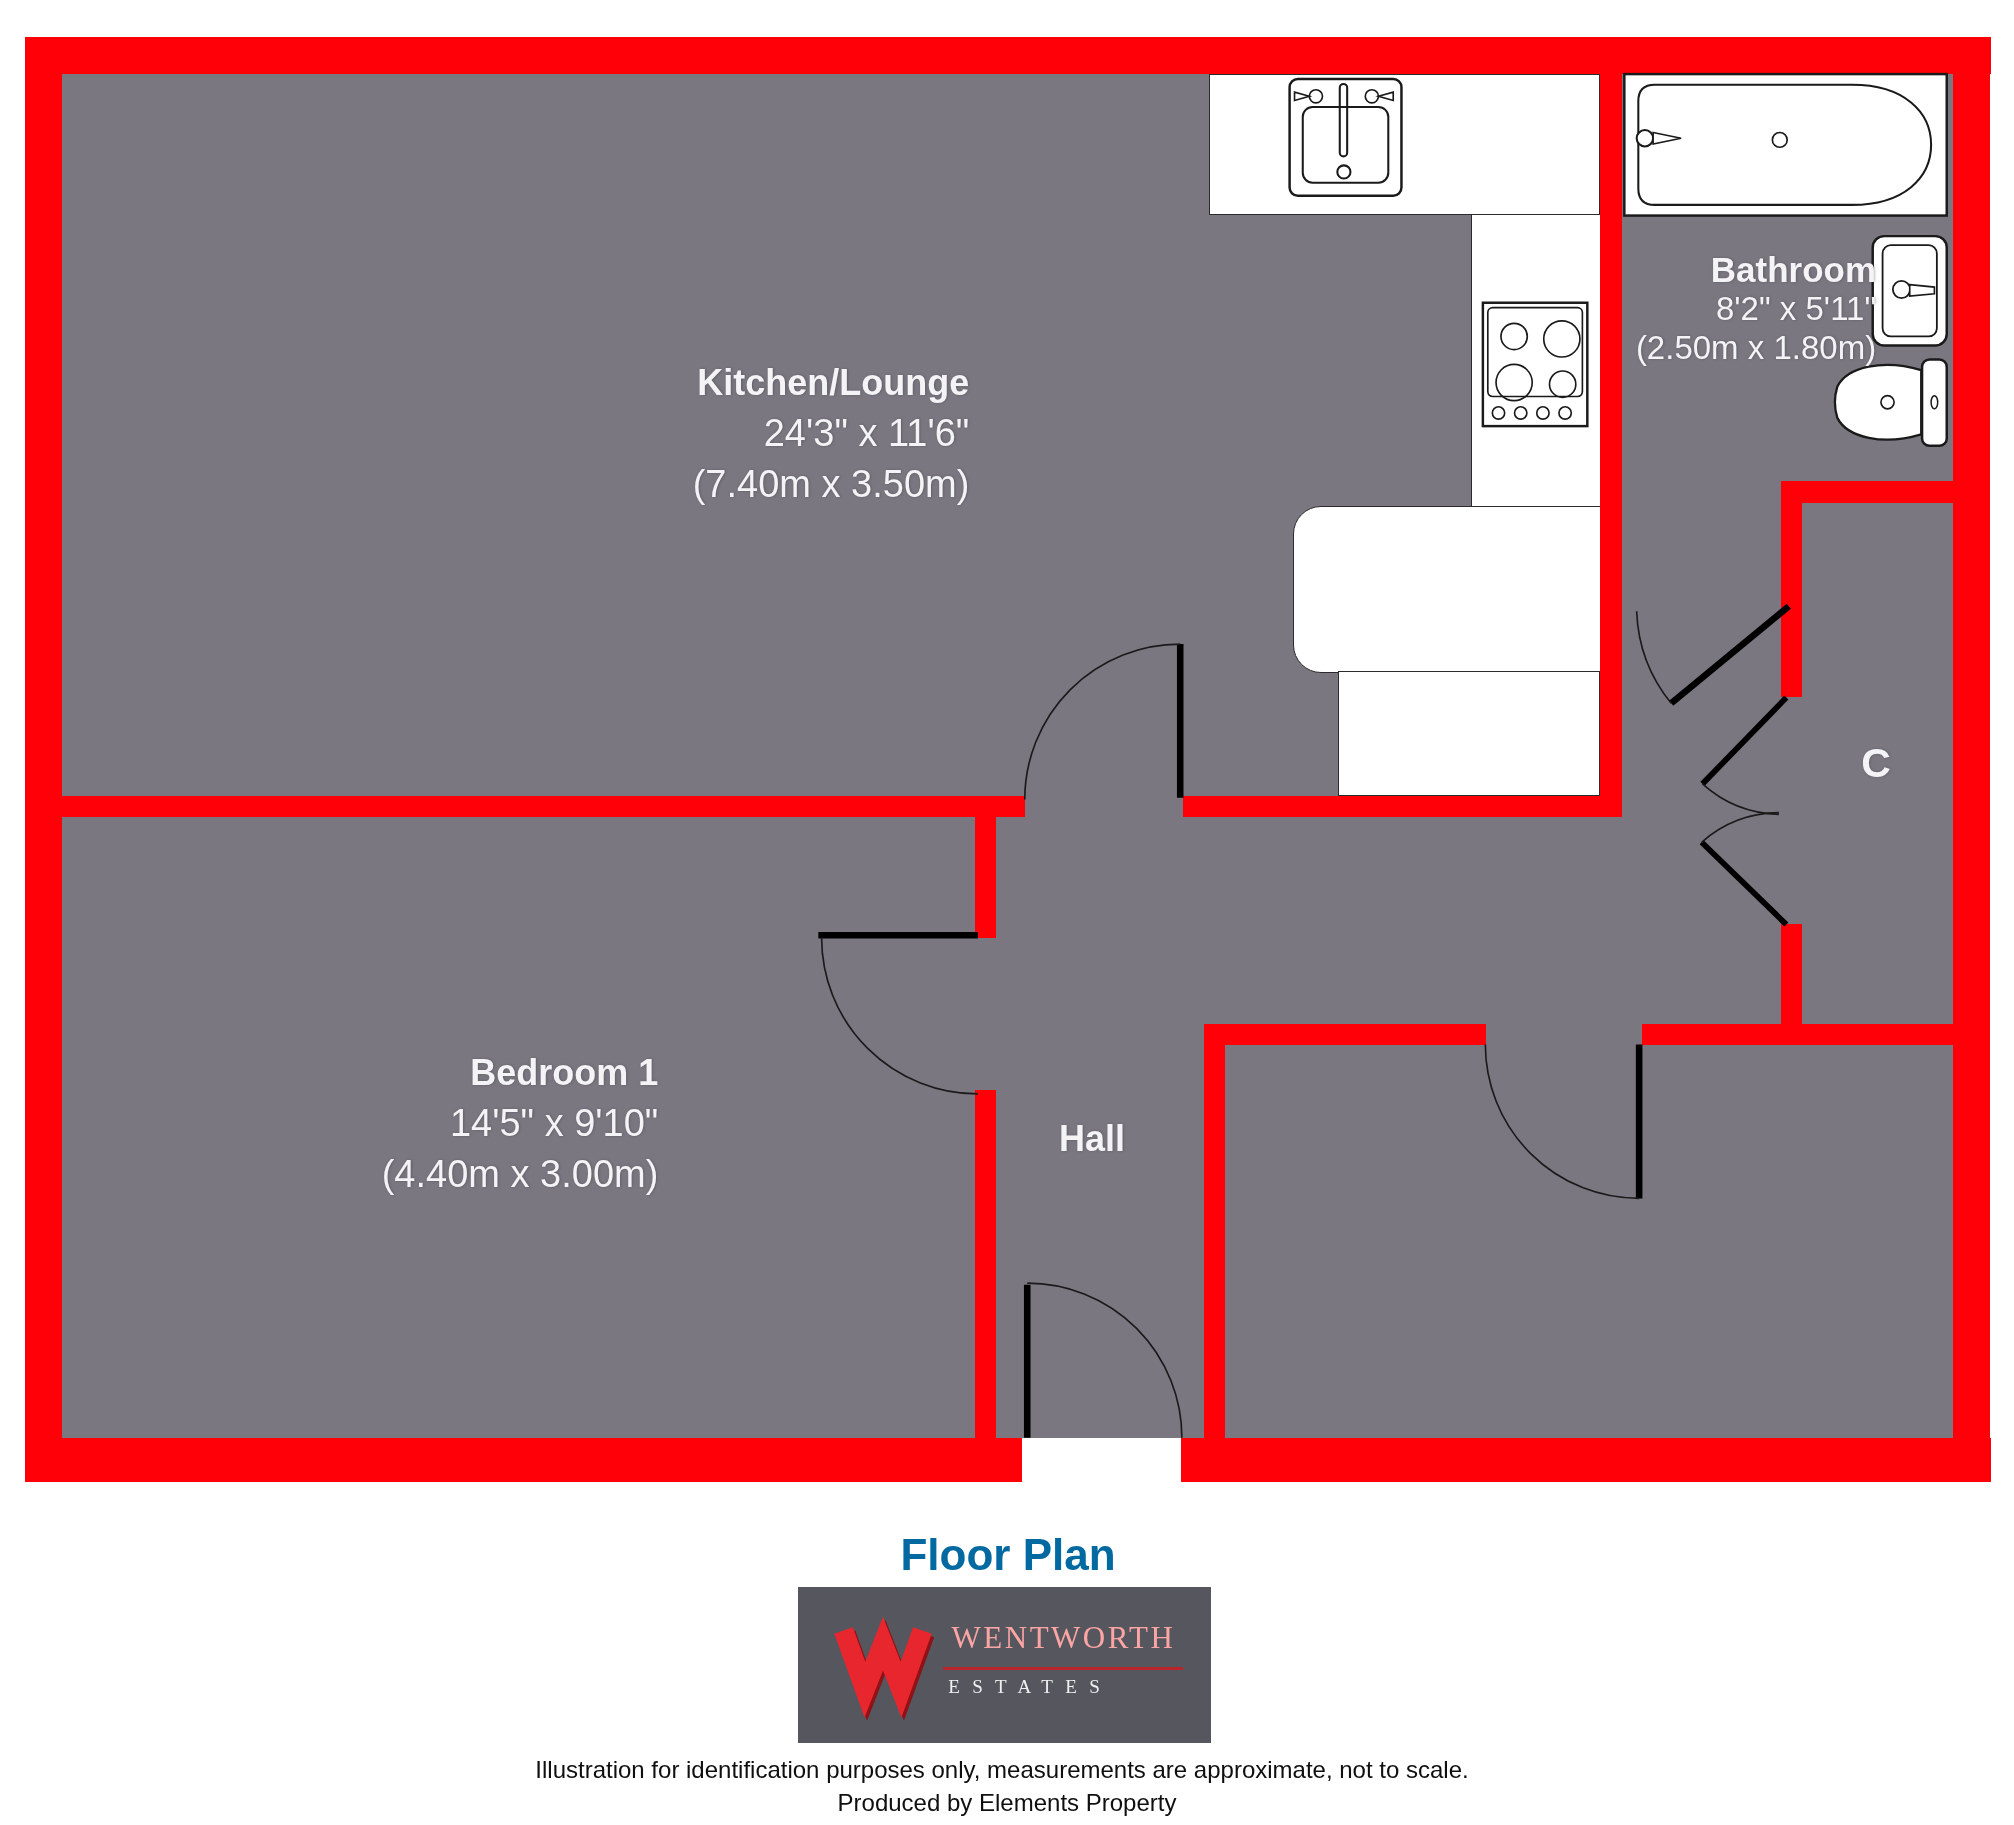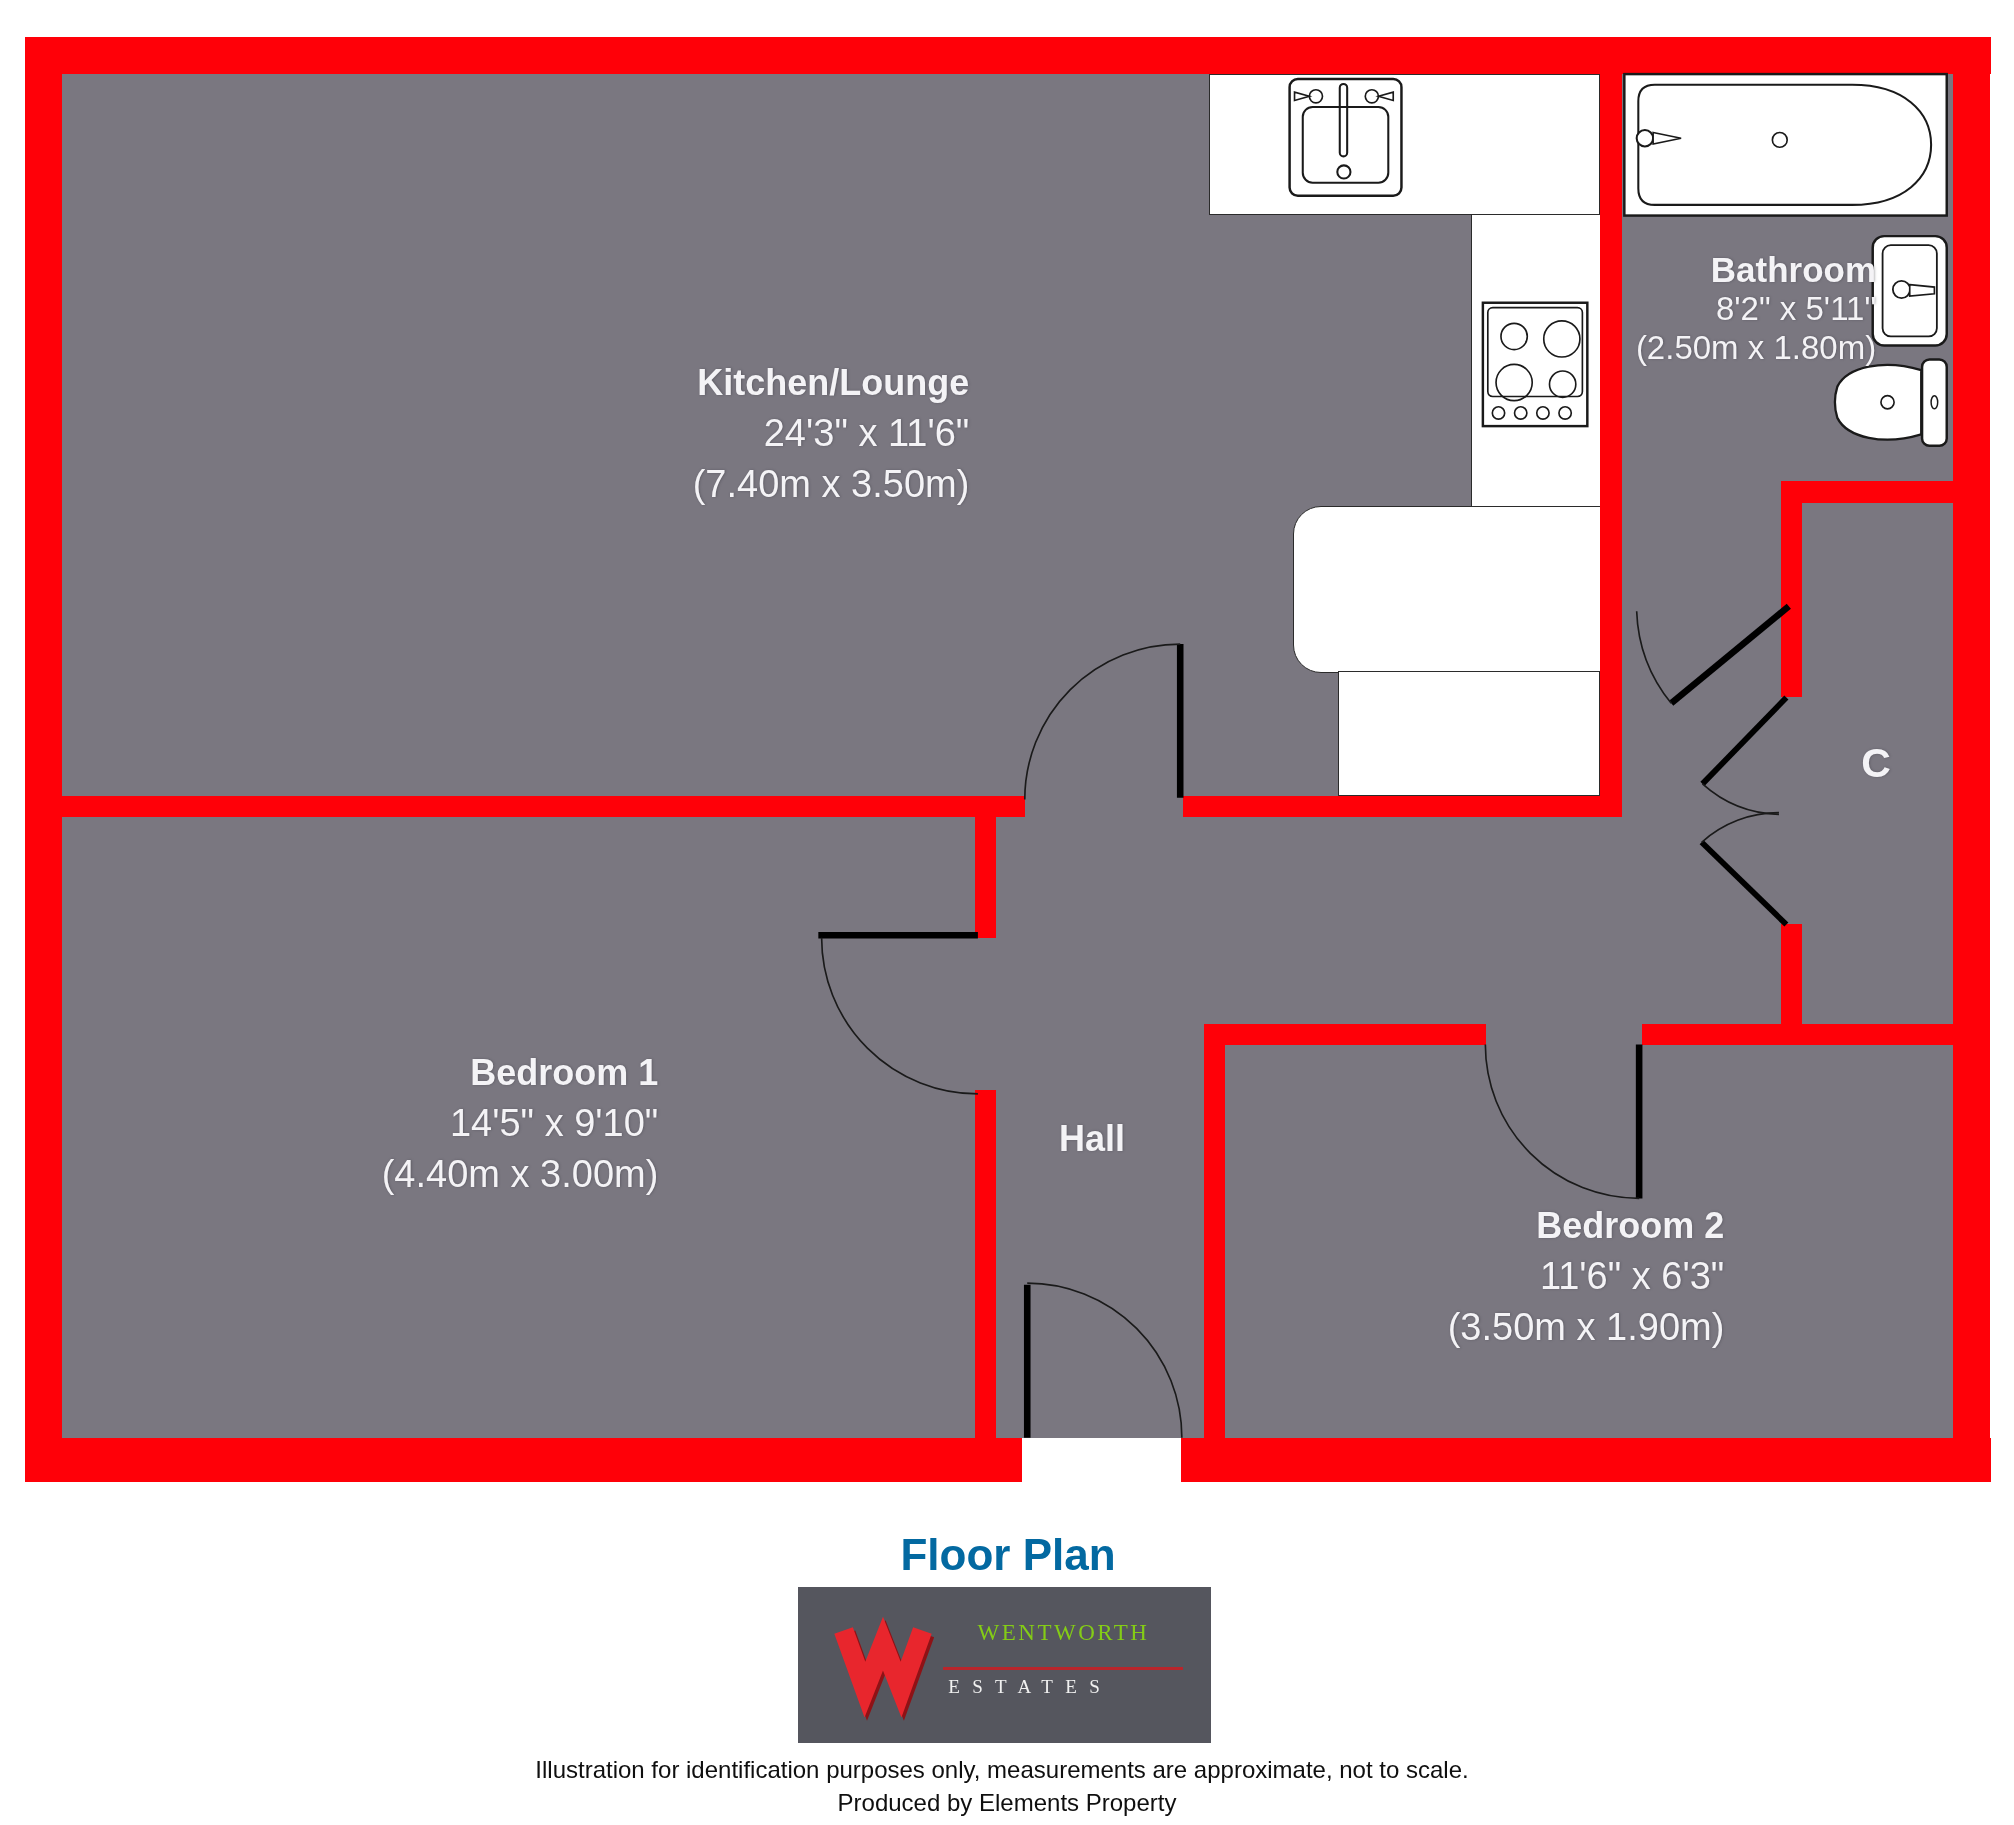--- a/index.html
+++ b/index.html
@@ -20,22 +20,22 @@
   .room-label.small{line-height:39px;}
   .room-label.small .room-name{font-size:35px;}
   .room-label.small .room-dim{font-size:33px;}
   .room-label.solo .room-name{font-size:41px;}
   
   #plan-title{position:absolute;left:1008px;top:1555px;transform:translate(-50%,-50%);
               font-weight:bold;font-size:44px;color:#0369a1;}
   .footer-line{position:absolute;transform:translate(-50%,-50%);font-size:24px;color:#0f0f0f;white-space:nowrap;}
   
   #logo-box{position:absolute;left:798px;top:1587px;width:413px;height:156px;background:#55565e;}
-  #logo-name{position:absolute;left:138px;top:33px;width:255px;text-align:center;color:#84cc16;
-             font-family:"Liberation Serif",serif;font-size:23px;letter-spacing:2.5px;}
+  #logo-name{position:absolute;left:138px;top:33px;width:255px;text-align:center;color:#fca5a5;
+             font-family:"Liberation Serif",serif;font-size:31px;letter-spacing:2.5px;}
   #logo-rule{position:absolute;left:145px;top:80px;width:240px;height:2.5px;background:#b9252b;}
   #logo-sub{position:absolute;left:138px;top:89px;width:255px;color:#f0f0f0;
             font-family:"Liberation Serif",serif;font-size:19px;letter-spacing:12.3px;text-indent:12.3px;}
   svg{display:block;}
   #fixtures{position:absolute;left:0;top:0;pointer-events:none;}
 </style>
 </head>
 <body>
 
 <div id="canvas">
@@ -146,25 +146,20 @@
     <div class="room-dim">24'3" x 11'6"</div>
     <div class="room-dim">(7.40m x 3.50m)</div>
   </div>
 
   <div class="room-label" style="left:520px;top:1123px;">
     <div class="room-name">Bedroom 1</div>
     <div class="room-dim">14'5" x 9'10"</div>
     <div class="room-dim">(4.40m x 3.00m)</div>
   </div>
 
-  <div class="room-label" style="left:1586px;top:1276px;">
-    <div class="room-name">Bedroom 2</div>
-    <div class="room-dim">11'6" x 6'3"</div>
-    <div class="room-dim">(3.50m x 1.90m)</div>
-  </div>
 
   <div class="room-label small" style="left:1756px;top:308px;">
     <div class="room-name">Bathroom</div>
     <div class="room-dim">8'2" x 5'11"</div>
     <div class="room-dim">(2.50m x 1.80m)</div>
   </div>
 
   <div class="room-label" style="left:1092px;top:1138px;">
     <div class="room-name">Hall</div>
   </div>

